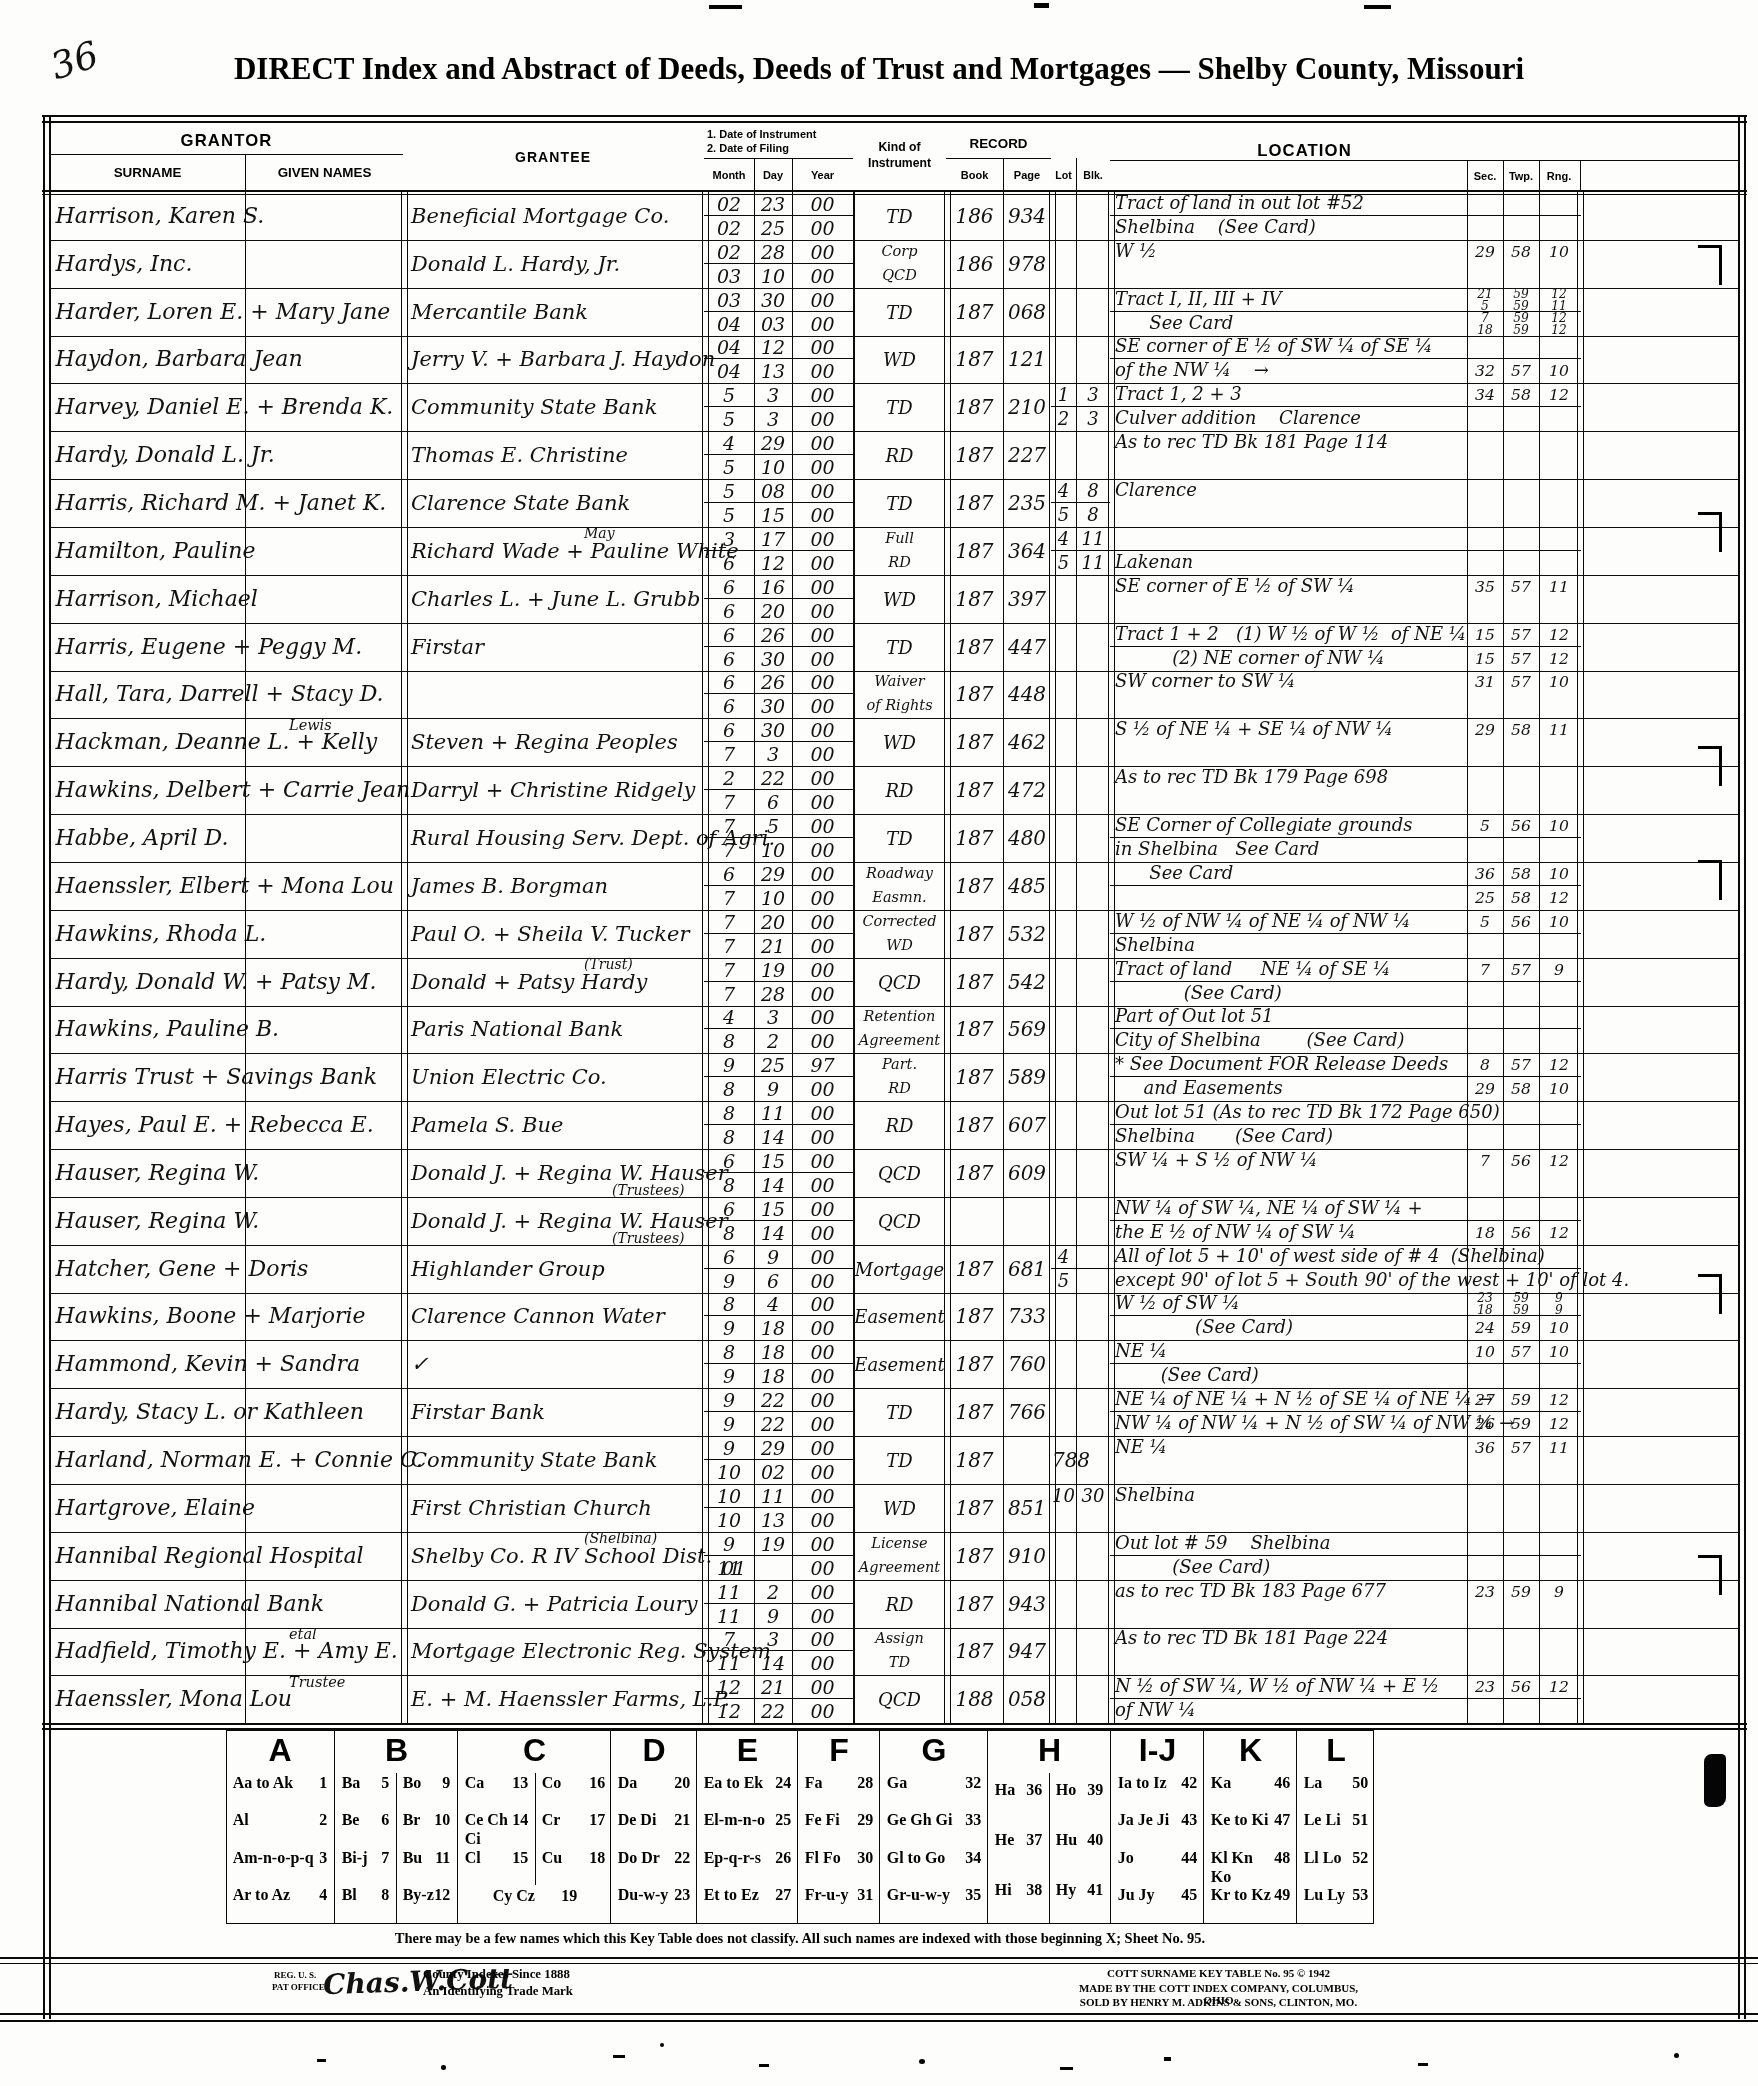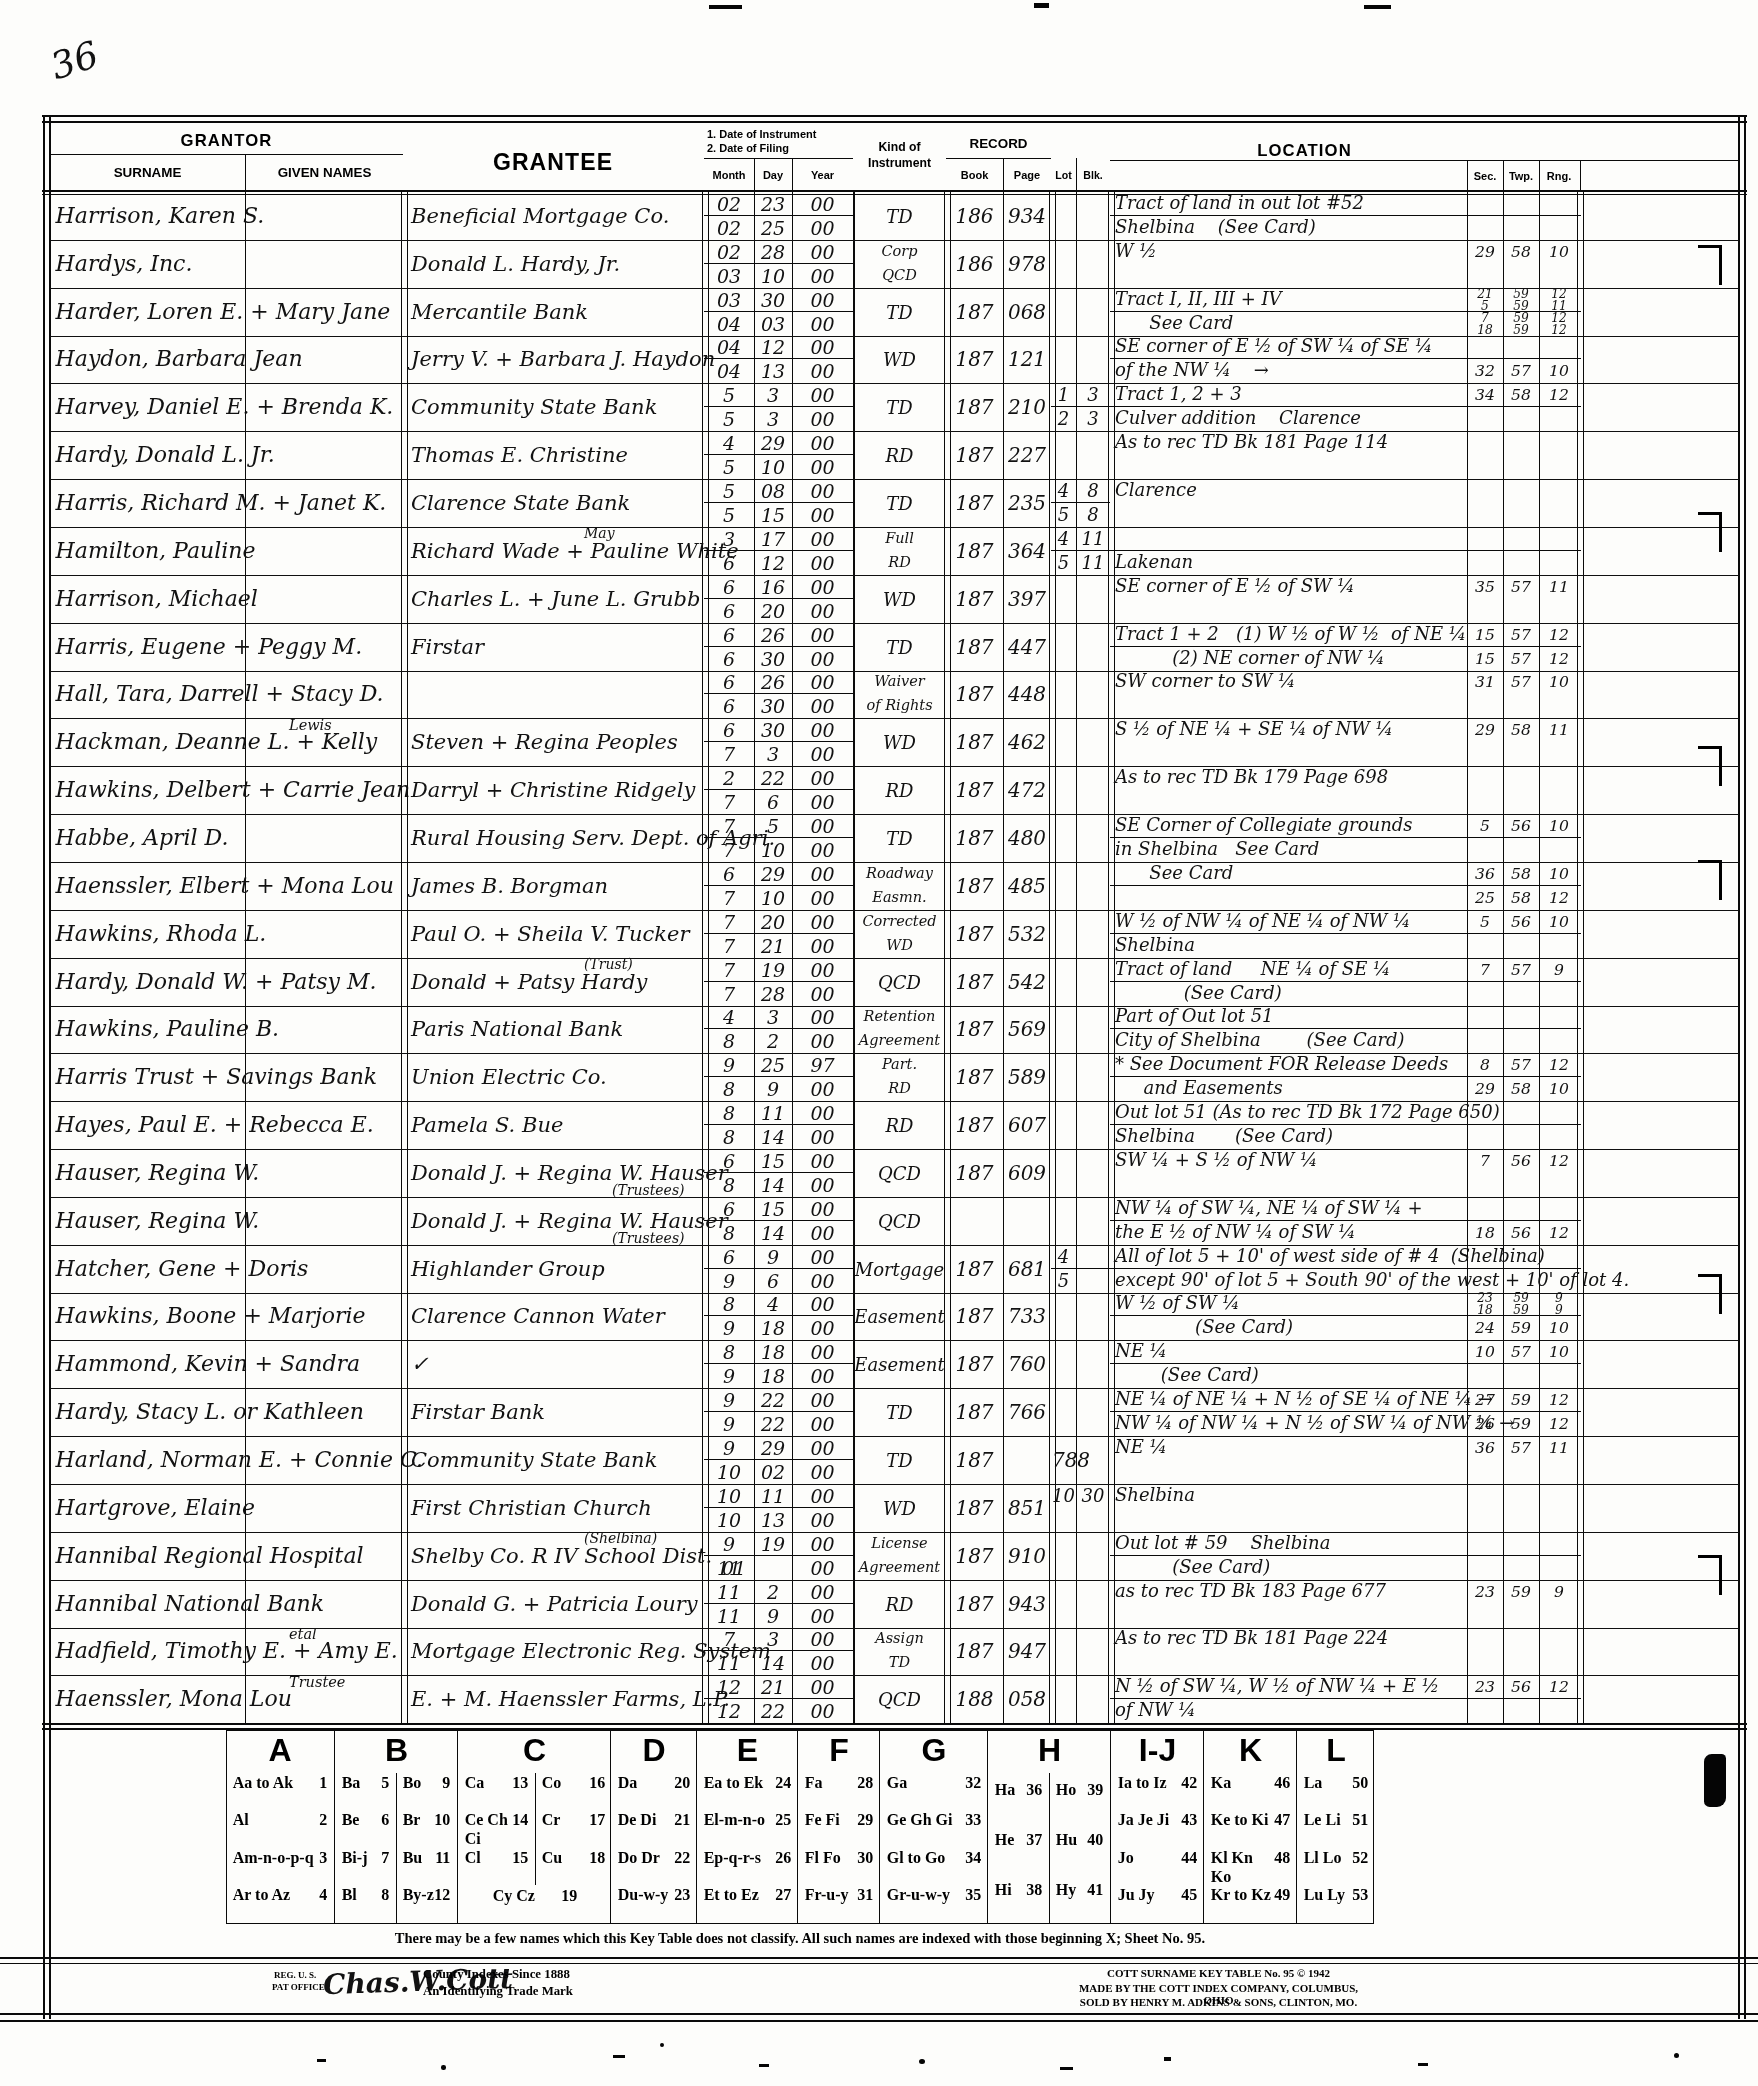--- a/index.html
+++ b/index.html
@@ -42,34 +42,35 @@
   .ink{position:absolute;background:#050505;}
   .bracket{position:absolute;width:21px;height:37px;border-top:3.3px solid #000;border-right:3.3px solid #000;}
 </style>
 </head>
 <body>
 
 <div id="sheet">
 
   <div class="abs hw" style="left:51px;top:39px;font-size:37px;transform:rotate(-18deg);">36</div>
 
+  <div class="abs print" style="left:178px;top:51px;width:1402px;text-align:center;font-size:31px;font-family:'Liberation Serif',serif;">DIRECT Index and Abstract of Deeds, Deeds of Trust and Mortgages — Shelby County, Missouri</div>
 
   <div class="hr" style="left:42px;top:115px;width:1705px;"></div>
   <div class="hr" style="left:42px;top:121px;width:1705px;"></div>
   <div class="vl thick" style="left:43px;top:115px;height:1904px;"></div>
   <div class="vl thick" style="left:49px;top:115px;height:1904px;"></div>
   <div class="vl thick" style="left:1738px;top:115px;height:1904px;"></div>
   <div class="vl thick" style="left:1744px;top:115px;height:1904px;"></div>
 
   <div class="hlabel" style="left:50px;top:131px;width:353px;font-size:16.7px;letter-spacing:1.1px;">GRANTOR</div>
   <div class="hr thin" style="left:50px;top:154px;width:353px;"></div>
   <div class="hlabel" style="left:50px;top:165px;width:195px;font-size:13.4px;">SURNAME</div>
   <div class="hlabel" style="left:245px;top:165px;width:159px;font-size:13.4px;">GIVEN NAMES</div>
   <div class="vl" style="left:245px;top:154px;height:38px;"></div>
-  <div class="hlabel" style="left:403px;top:149px;width:300px;font-size:23px;letter-spacing:1.1px;">GRANTEE</div>
+  <div class="hlabel" style="left:403px;top:149px;width:300px;font-size:14px;letter-spacing:1.1px;">GRANTEE</div>
   <div class="hlabel" style="left:707px;top:128px;width:145px;font-size:11px;text-align:left;">1. Date of Instrument</div>
   <div class="hlabel" style="left:707px;top:142px;width:145px;font-size:11px;text-align:left;">2. Date of Filing</div>
   <div class="hr thin" style="left:704px;top:158px;width:149px;"></div>
   <div class="hlabel" style="left:704px;top:169px;width:50px;font-size:11px;">Month</div>
   <div class="hlabel" style="left:754px;top:169px;width:38px;font-size:11px;">Day</div>
   <div class="hlabel" style="left:792px;top:169px;width:61px;font-size:11px;">Year</div>
   <div class="vl" style="left:754px;top:158px;height:34px;"></div>
   <div class="vl" style="left:792px;top:158px;height:34px;"></div>
   <div class="hlabel" style="left:853px;top:140px;width:93px;font-size:12.2px;">Kind of</div>
   <div class="hlabel" style="left:853px;top:156px;width:93px;font-size:12.2px;">Instrument</div>

